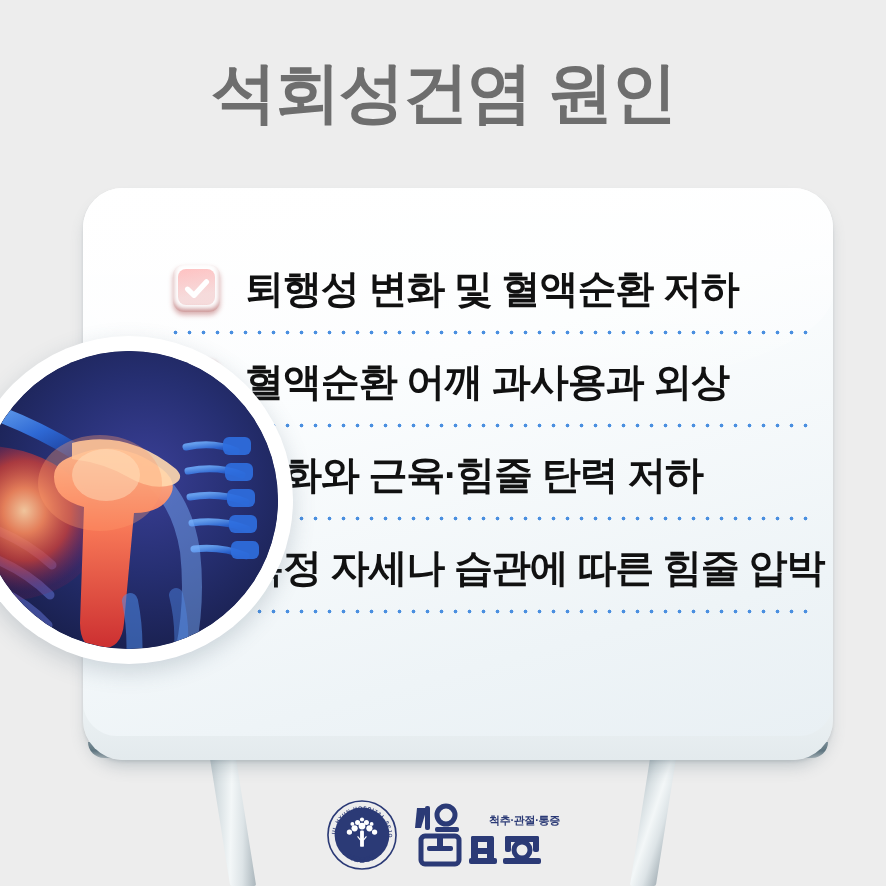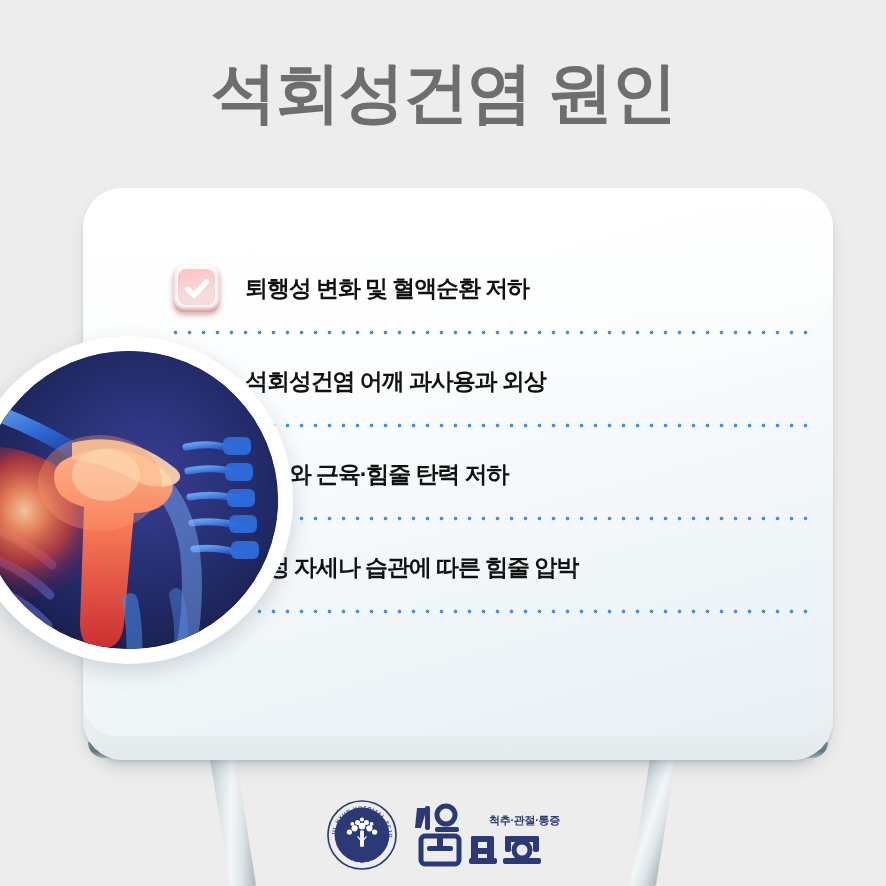--- a/index.html
+++ b/index.html
@@ -153,21 +153,21 @@
     position: absolute;
     left: 50%;
     top: 50%;
     transform: translate(-50%, -52%);
     width: 32px;
     height: 32px;
     display: block;
   }
   .row-label {
     margin-left: 25px;
-    font-size: 23px;
+    font-size: 39px;
     font-weight: 700;
     color: #111111;
     letter-spacing: -1.1px;
     white-space: nowrap;
     line-height: 1;
   }
   .dotted-sep {
     position: absolute;
     left: 0;
     bottom: 0;
@@ -244,21 +244,21 @@
         <span class="row-label">퇴행성 변화 및 혈액순환 저하</span>
         <span class="dotted-sep"></span>
       </div>
 
       <div class="check-row">
         <span class="checkbox">
           <svg viewBox="0 0 32 32" aria-hidden="true">
             <path d="M6.5 16.8 L13 23 L25.5 9.5" fill="none" stroke="#ffffff" stroke-width="5.2" stroke-linecap="round" stroke-linejoin="round"></path>
           </svg>
         </span>
-        <span class="row-label">석회성건염 어깨 과사용과 외상</span>
+        <span class="row-label">혈액순환 어깨 과사용과 외상</span>
         <span class="dotted-sep"></span>
       </div>
 
       <div class="check-row">
         <span class="checkbox">
           <svg viewBox="0 0 32 32" aria-hidden="true">
             <path d="M6.5 16.8 L13 23 L25.5 9.5" fill="none" stroke="#ffffff" stroke-width="5.2" stroke-linecap="round" stroke-linejoin="round"></path>
           </svg>
         </span>
         <span class="row-label">노화와 근육·힘줄 탄력 저하</span>

